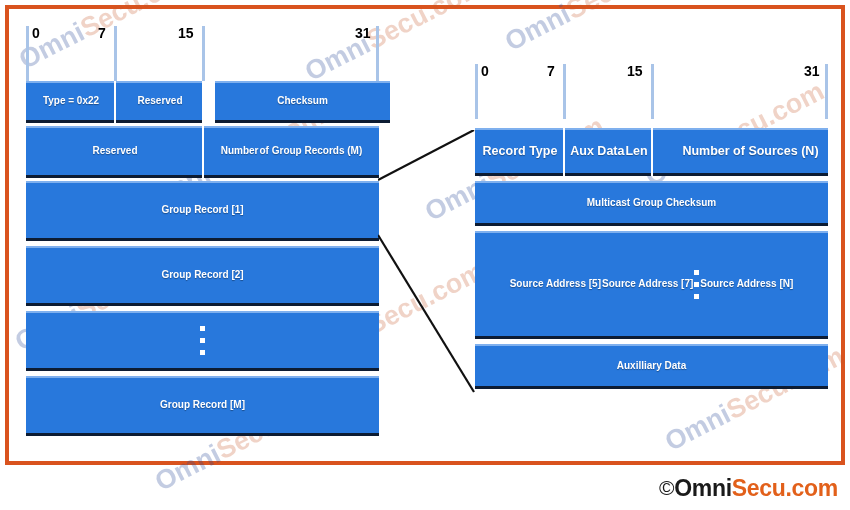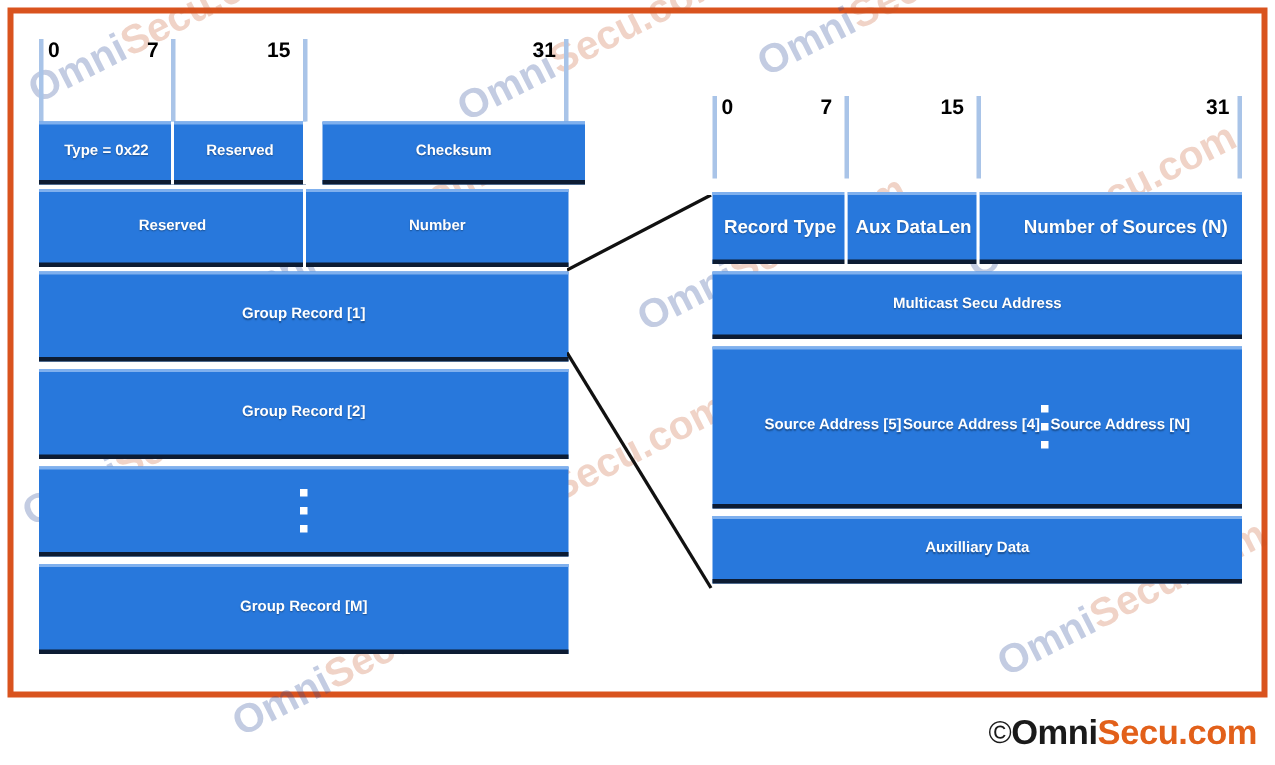--- a/index.html
+++ b/index.html
@@ -202,20 +202,21 @@
 
       <div class="fld" style="left:26px; top:81px; width:90px; height:42px;">Type = 0x22</div>
       <div class="fld" style="left:116px; top:81px; width:88px; height:42px;">Reserved</div>
       <div class="fld" style="left:204px; top:81px; width:175px; height:42px;margin-left:11px;">Checksum</div>
       <div class="vsep" style="left:114px; top:81px; height:42px;"></div>
       <div class="vsep" style="left:202px; top:81px; height:42px;"></div>
 
       <div class="fld" style="left:26px; top:126px; width:178px; height:52px;">Reserved</div>
       <div class="fld stacked" style="left:204px; top:126px; width:175px; height:52px;">
         <span>Number</span>
+        <span>of Group Records (M)</span>
       </div>
       <div class="vsep" style="left:202px; top:126px; height:52px;"></div>
 
       <div class="fld" style="left:26px; top:181px; width:353px; height:60px;">Group Record [1]</div>
 
       <div class="fld" style="left:26px; top:246px; width:353px; height:60px;">Group Record [2]</div>
 
       <div class="fld" style="left:26px; top:311px; width:353px; height:60px;">
         <span class="dots">
             <i></i>
@@ -242,25 +243,25 @@
 
       <div class="fld small" style="left:475px; top:128px; width:90px; height:48px;">Record Type</div>
       <div class="fld small stacked" style="left:565px; top:128px; width:88px; height:48px;">
         <span>Aux Data</span>
         <span>Len</span>
       </div>
       <div class="fld small" style="left:653px; top:128px; width:175px; height:48px;padding-left:20px;">Number of Sources (N)</div>
       <div class="vsep" style="left:563px; top:128px; height:48px;"></div>
       <div class="vsep" style="left:651px; top:128px; height:48px;"></div>
 
-      <div class="fld" style="left:475px; top:181px; width:353px; height:45px;">Multicast Secu Address</div>
+      <div class="fld" style="left:475px; top:181px; width:353px; height:45px;">Multicast Group Checksum</div>
 
       <div class="fld stacked" style="left:475px; top:231px; width:353px; height:108px;">
         <span>Source Address [5]</span>
-        <span>Source Address [4]</span>
+        <span>Source Address [7]</span>
         <span class="dots">
             <i></i>
             <i></i>
             <i></i>
           </span>
         <span>Source Address [N]</span>
       </div>
 
       <div class="fld" style="left:475px; top:344px; width:353px; height:45px;">Auxilliary Data</div>
     </div>

